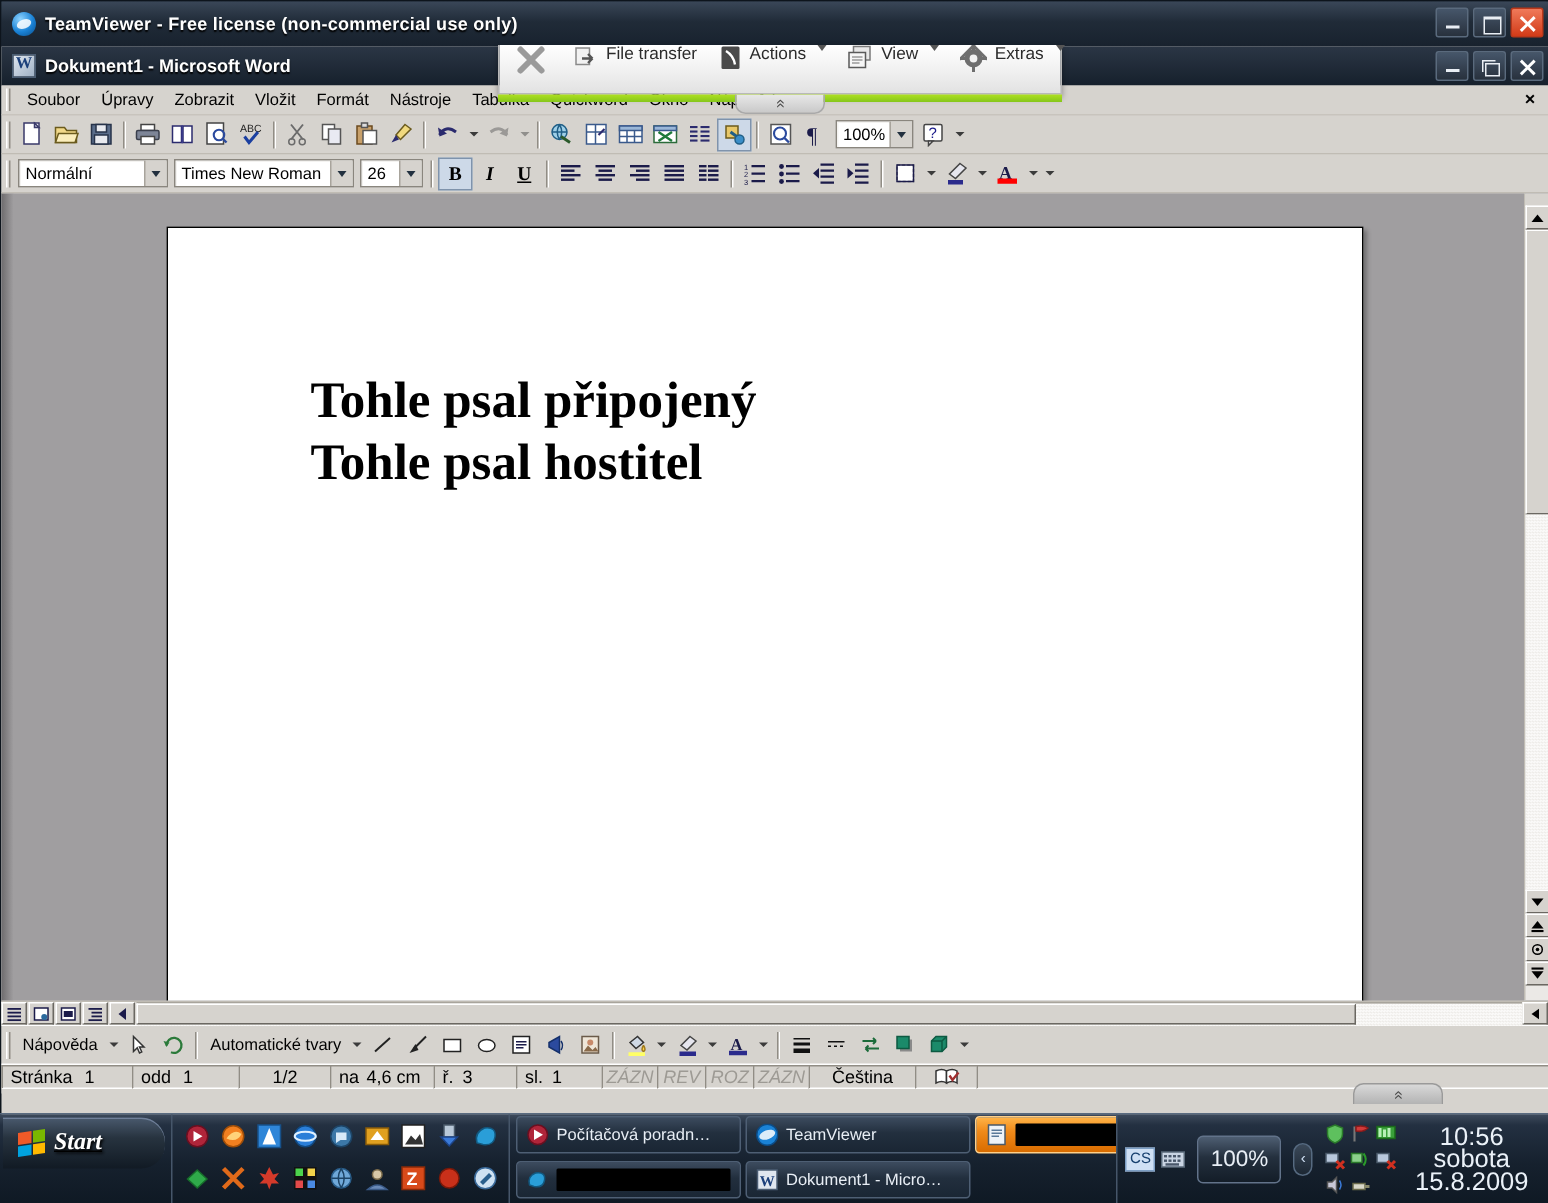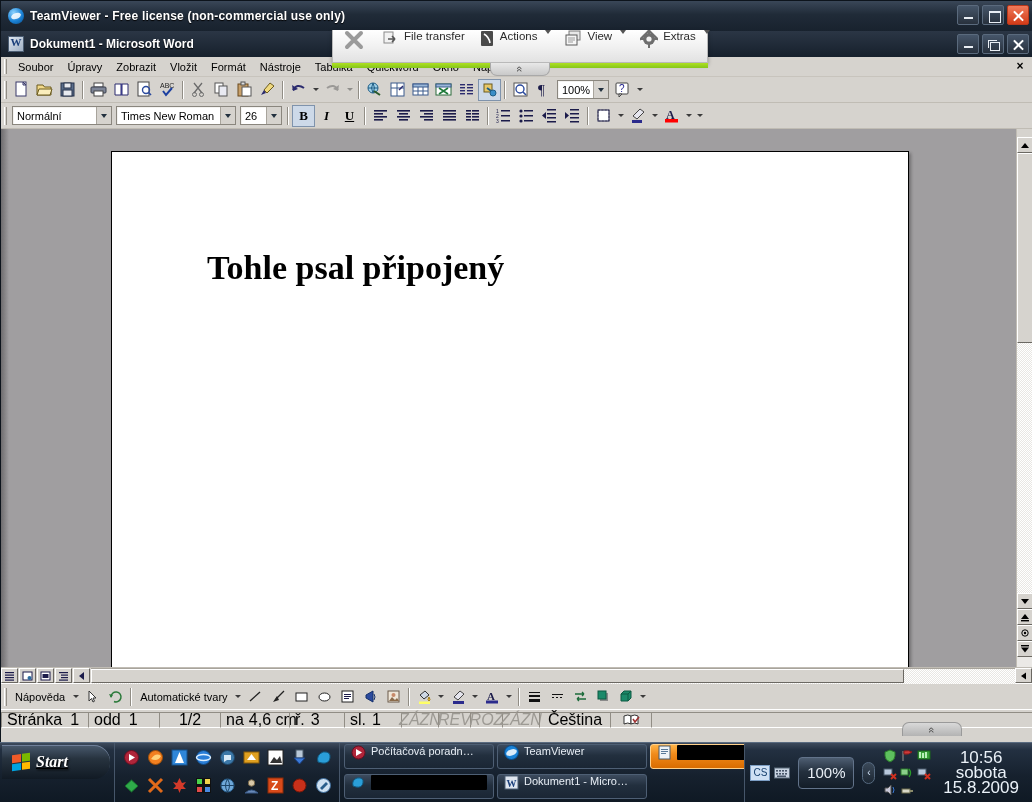--- a/index.html
+++ b/index.html
@@ -220,22 +220,22 @@
   .hthumb { height:14px; background:#d6d3ce;
       border-top:1px solid #fff; border-left:1px solid #fff;
       border-right:1px solid #6b6862; border-bottom:1px solid #6b6862; }
 
   
   .drawbar { height:26px; background:#d6d3ce; display:flex; align-items:center; border-top:1px solid #fff; }
   .draw-label { font-size:11px; padding:0 5px; white-space:nowrap; }
 
   
   .statusbar {
-    height: 20px; background:#d6d3ce; display:flex; align-items:center;
-    border-top:1px solid #fff; font-size:16px; color:#000;
+    height: 20px; background:#d6d3ce; display:flex; align-items:flex-start;
+    border-top:1px solid #fff; font-size:12px; color:#000;
   }
   .sb-cell {
     height:16px; display:flex; align-items:center; padding:0 5px;
     border-top:1px solid #918d85; border-left:1px solid #918d85;
     border-bottom:1px solid #fff; border-right:1px solid #fff;
     white-space:nowrap; margin-right:-1px;
   }
   .sb-cell.dim { color:#9d9a94;font-style:italic; }
 
   
@@ -314,21 +314,21 @@
   .ql-icon { width:24px; height:26px; display:flex; align-items:center; justify-content:center; }
   .tasks {
     display:grid; grid-template-rows: 27px 27px; grid-auto-flow: column; gap:3px;
     align-content:center; padding:0 4px; flex:1; overflow:hidden;
     border-left:1px solid #46566a;
   }
   .task-btn {
     height:25px; min-width:150px; max-width:190px;
     background: linear-gradient(180deg,#3c4b5e 0%, #222f3e 45%, #1a2634 100%);
     border:1px solid #4e5f74; border-radius:3px;
-    display:flex; align-items:flex-start; gap:5px; padding:0 6px;
+    display:flex; align-items:center; gap:5px; padding:0 6px;
     color:#e8eef5; font-size:11px; white-space:nowrap; overflow:hidden;
   }
   .task-btn.active {
     background: linear-gradient(180deg,#ffb347 0%, #f08a1a 40%, #d96c00 100%);
     border-color:#ffd08a;
   }
   .task-redacted { flex:1; height:15px; background:#000; border-radius:1px; }
   .tray {
     display:flex; align-items:center; gap:4px; padding:0 5px; flex:none;
     border-left:1px solid #46566a;
@@ -729,20 +729,21 @@
             </svg>
         </div>
         <div class="tb-arrow"></div>
         <div class="tb-arrow"></div>
       </div>
 
       <div class="doc-area">
         <div class="doc-left-edge"></div>
         <div class="page">
           <div class="doc-text">Tohle psal připojený</div>
+          <div class="doc-text" style="top:136px">Tohle psal hostitel</div>
         </div>
 
         <div class="vscroll">
           <div style="height:8px;background:#d6d3ce"></div>
           <div class="sb-btn tri-up"></div>
           <div class="sb-thumb" style="height:190px"></div>
           <div class="sb-track" style="height:250px"></div>
           <div class="sb-btn tri-dn"></div>
           <div class="sb-btn">
             <svg width="10" height="10">

